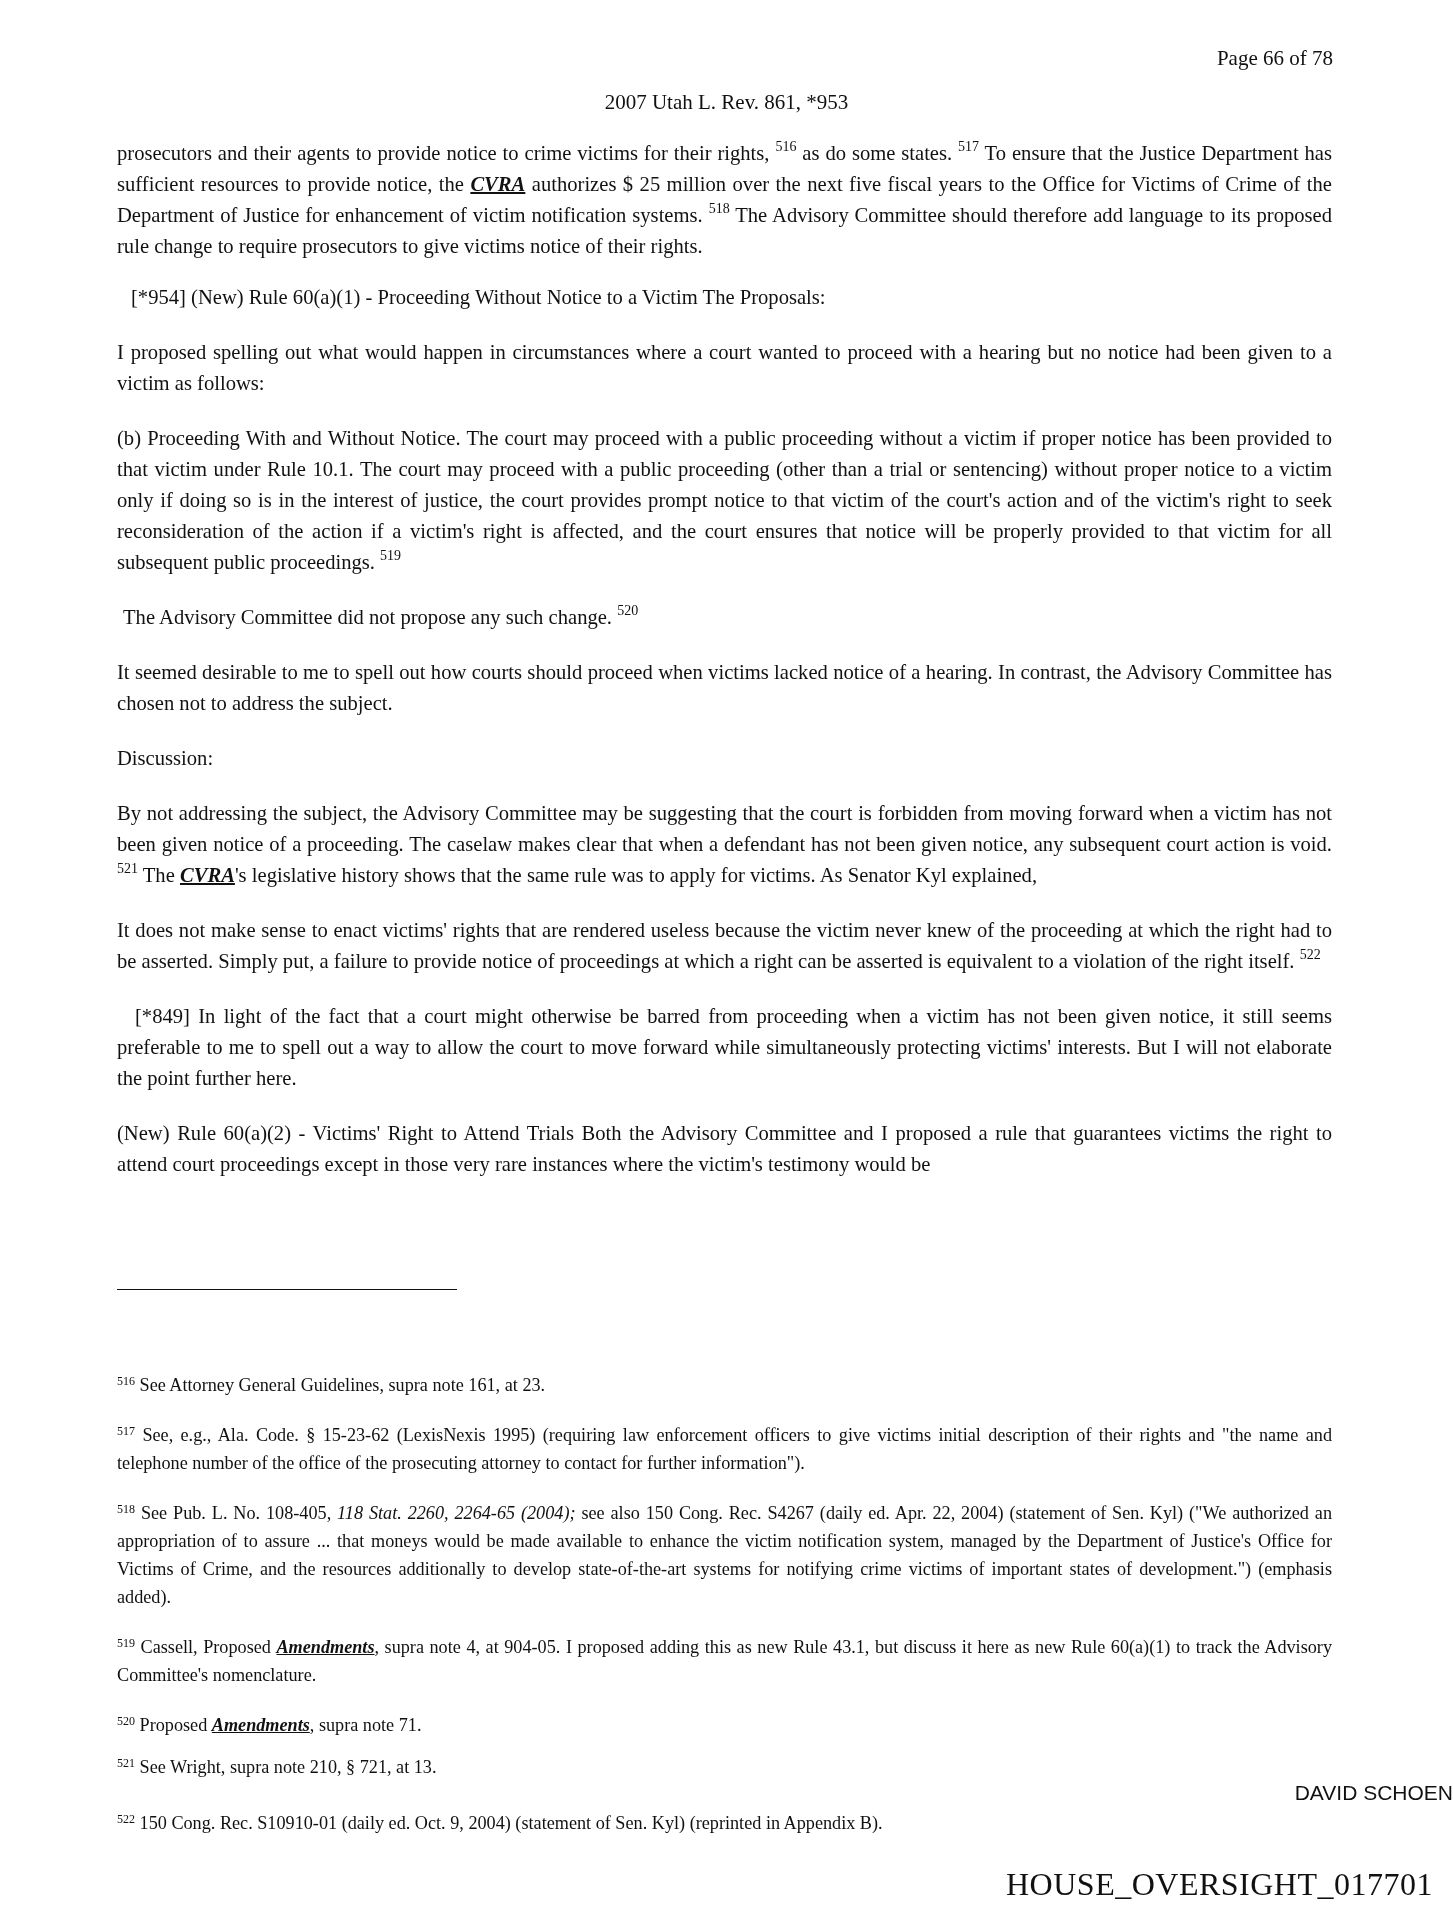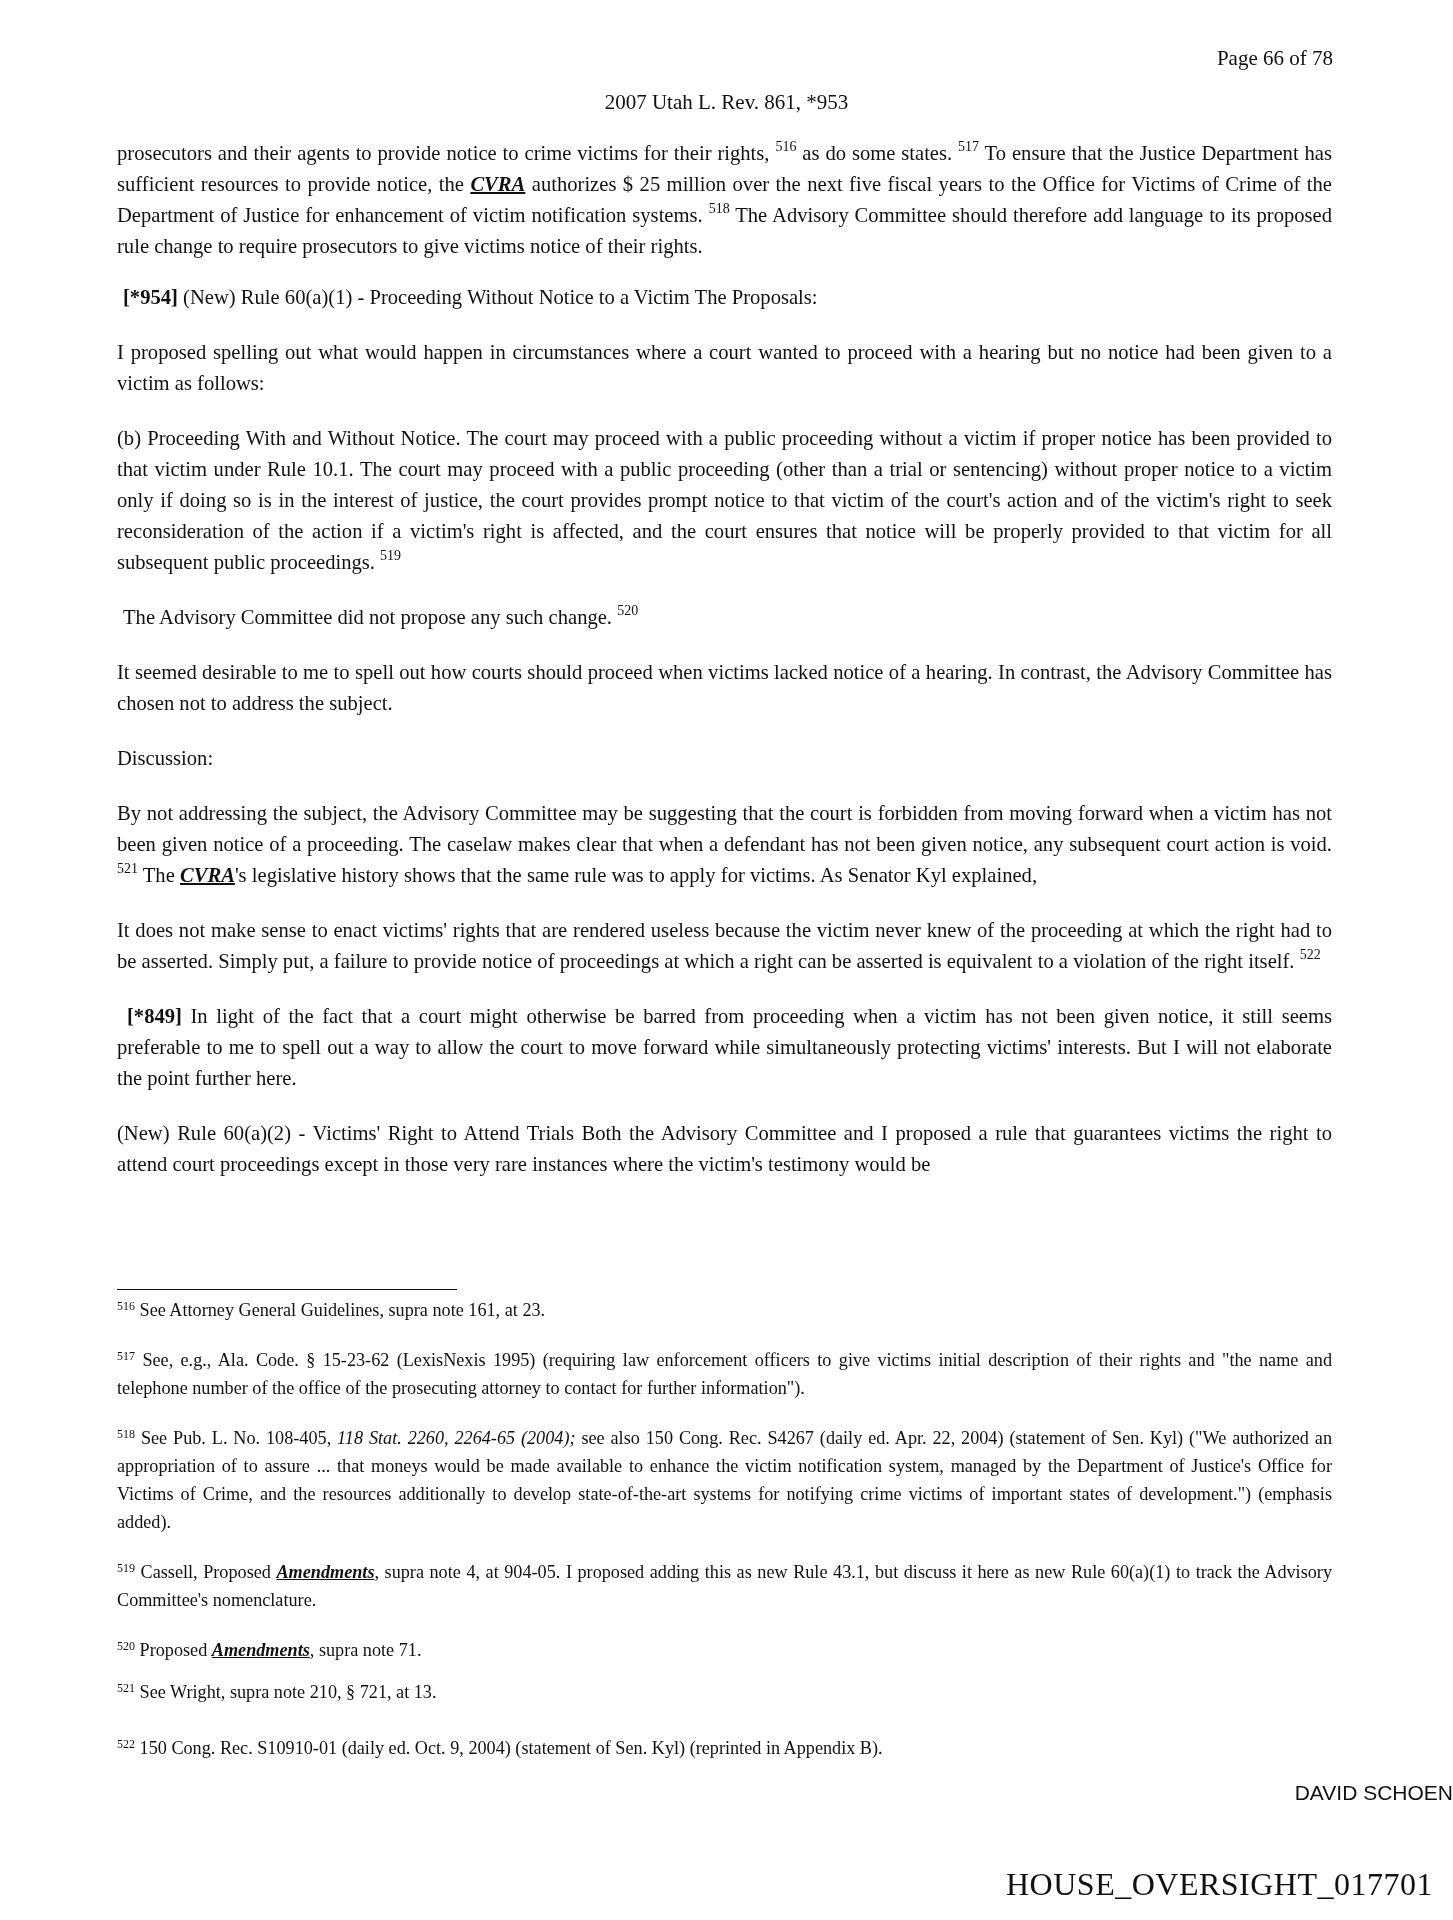--- a/index.html
+++ b/index.html
@@ -9,25 +9,25 @@
       color: #111;
     }
     .page-num { position: absolute; top: 46px; right: 120px; font-size: 21px; }
     .running-head { position: absolute; top: 90px; left: 0; width: 100%; text-align: center; font-size: 21px; }
     .body-text {
       position: absolute; left: 117px; width: 1215px; top: 138px;
       font-size: 20.6px; line-height: 31px; text-align: justify;
     }
     .body-text p { margin: 0 0 24px 0; }
     sup { font-size: 14px; vertical-align: 9px; line-height: 0; }
-    .star { font-weight: bold; }
+    .star { font-weight: normal; margin-left: 8px; }
     .cvra { font-weight: bold; font-style: italic; text-decoration: underline; text-decoration-thickness: 2px; }
     .fn-rule { position: absolute; left: 117px; top: 1289px; width: 340px; height: 0; border-top: 1.5px solid #111; }
     .footnotes {
-      position: absolute; left: 117px; width: 1215px; top: 1296px;
+      position: absolute; left: 117px; width: 1215px; top: 1371px;
       font-size: 18.2px; line-height: 28px; text-align: justify;
     }
     .footnotes p { margin: 0 0 22px 0; }
     .footnotes sup { font-size: 12px; vertical-align: 6px; }
     .bi { font-weight: normal; font-style: italic; }
     .amend { font-weight: bold; font-style: italic; text-decoration: underline; margin-top: 12px; }
     .author { position: absolute; top: 1781px; width: 100%; text-align: right; font-family: "Liberation Sans", sans-serif; font-size: 21px; }
     .bates { position: absolute; top: 1866px; right: 20px; font-family: Liberation Serif, serif; font-size: 32px; letter-spacing: 0.5px; }
   </style>
 </head>

